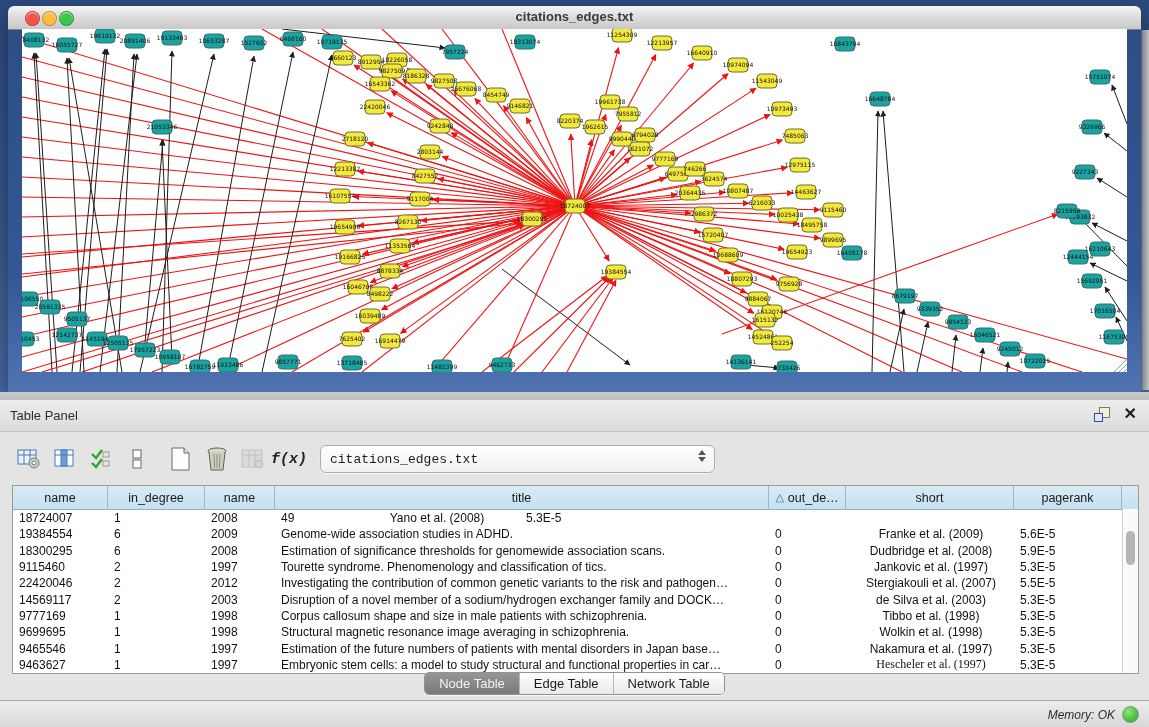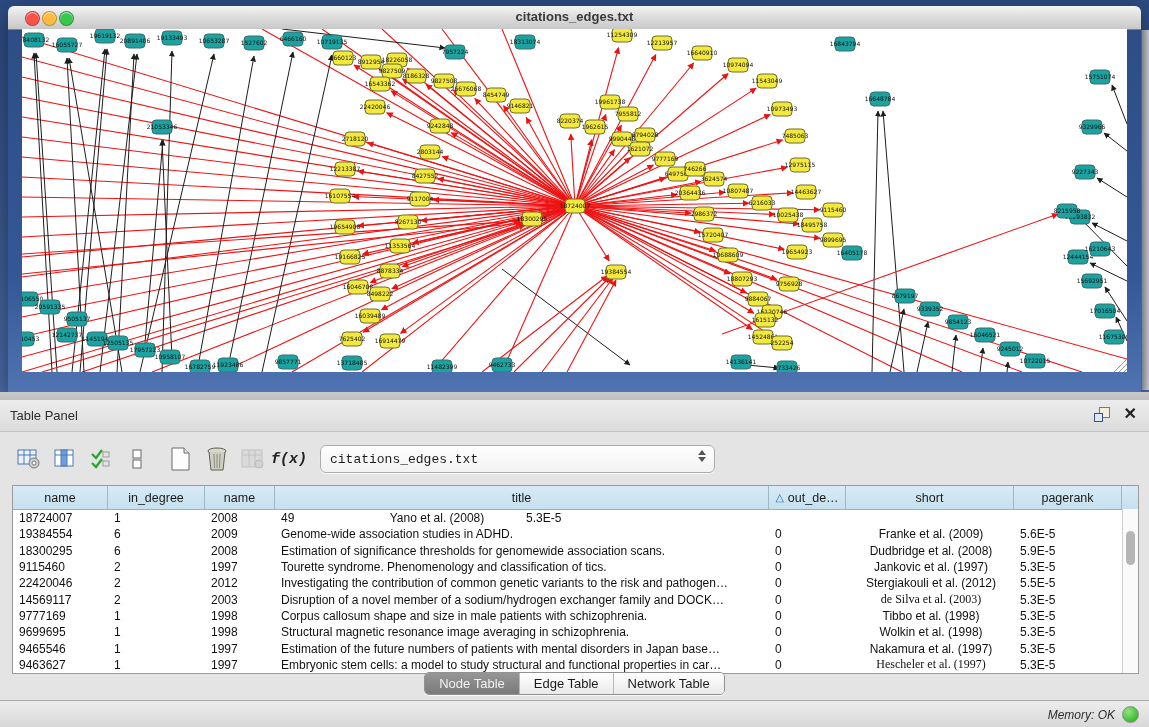--- a/index.html
+++ b/index.html
@@ -879,30 +879,30 @@
             <div class="td" style="width: 77px; text-align: left;">0</div>
             <div class="td" style="width: 168px; text-align: center;">Jankovic et al. (1997)</div>
             <div class="td" style="width: 108px; text-align: left;">5.3E-5</div>
           </div>
           <div class="tr">
             <div class="td" style="width: 95px; text-align: left;">22420046</div>
             <div class="td" style="width: 97px; text-align: left;">2</div>
             <div class="td" style="width: 70px; text-align: left;">2012</div>
             <div class="td" style="width: 494px; text-align: left;">Investigating the contribution of common genetic variants to the risk and pathogen…</div>
             <div class="td" style="width: 77px; text-align: left;">0</div>
-            <div class="td" style="width: 168px; text-align: center;">Stergiakouli et al. (2012)</div>
+            <div class="td" style="width: 168px; text-align: center;">Stergiakouli et al. (2007)</div>
             <div class="td" style="width: 108px; text-align: left;">5.5E-5</div>
           </div>
           <div class="tr">
             <div class="td" style="width: 95px; text-align: left;">14569117</div>
             <div class="td" style="width: 97px; text-align: left;">2</div>
             <div class="td" style="width: 70px; text-align: left;">2003</div>
             <div class="td" style="width: 494px; text-align: left;">Disruption of a novel member of a sodium/hydrogen exchanger family and DOCK…</div>
             <div class="td" style="width: 77px; text-align: left;">0</div>
-            <div class="td" style="width: 168px; text-align: center; font-family: Liberation Serif, serif;">de Silva et al. (2003)</div>
+            <div class="td" style="width: 168px; text-align: center;">de Silva et al. (2003)</div>
             <div class="td" style="width: 108px; text-align: left;">5.3E-5</div>
           </div>
           <div class="tr">
             <div class="td" style="width: 95px; text-align: left;">9777169</div>
             <div class="td" style="width: 97px; text-align: left;">1</div>
             <div class="td" style="width: 70px; text-align: left;">1998</div>
             <div class="td" style="width: 494px; text-align: left;">Corpus callosum shape and size in male patients with schizophrenia.</div>
             <div class="td" style="width: 77px; text-align: left;">0</div>
             <div class="td" style="width: 168px; text-align: center;">Tibbo et al. (1998)</div>
             <div class="td" style="width: 108px; text-align: left;">5.3E-5</div>

